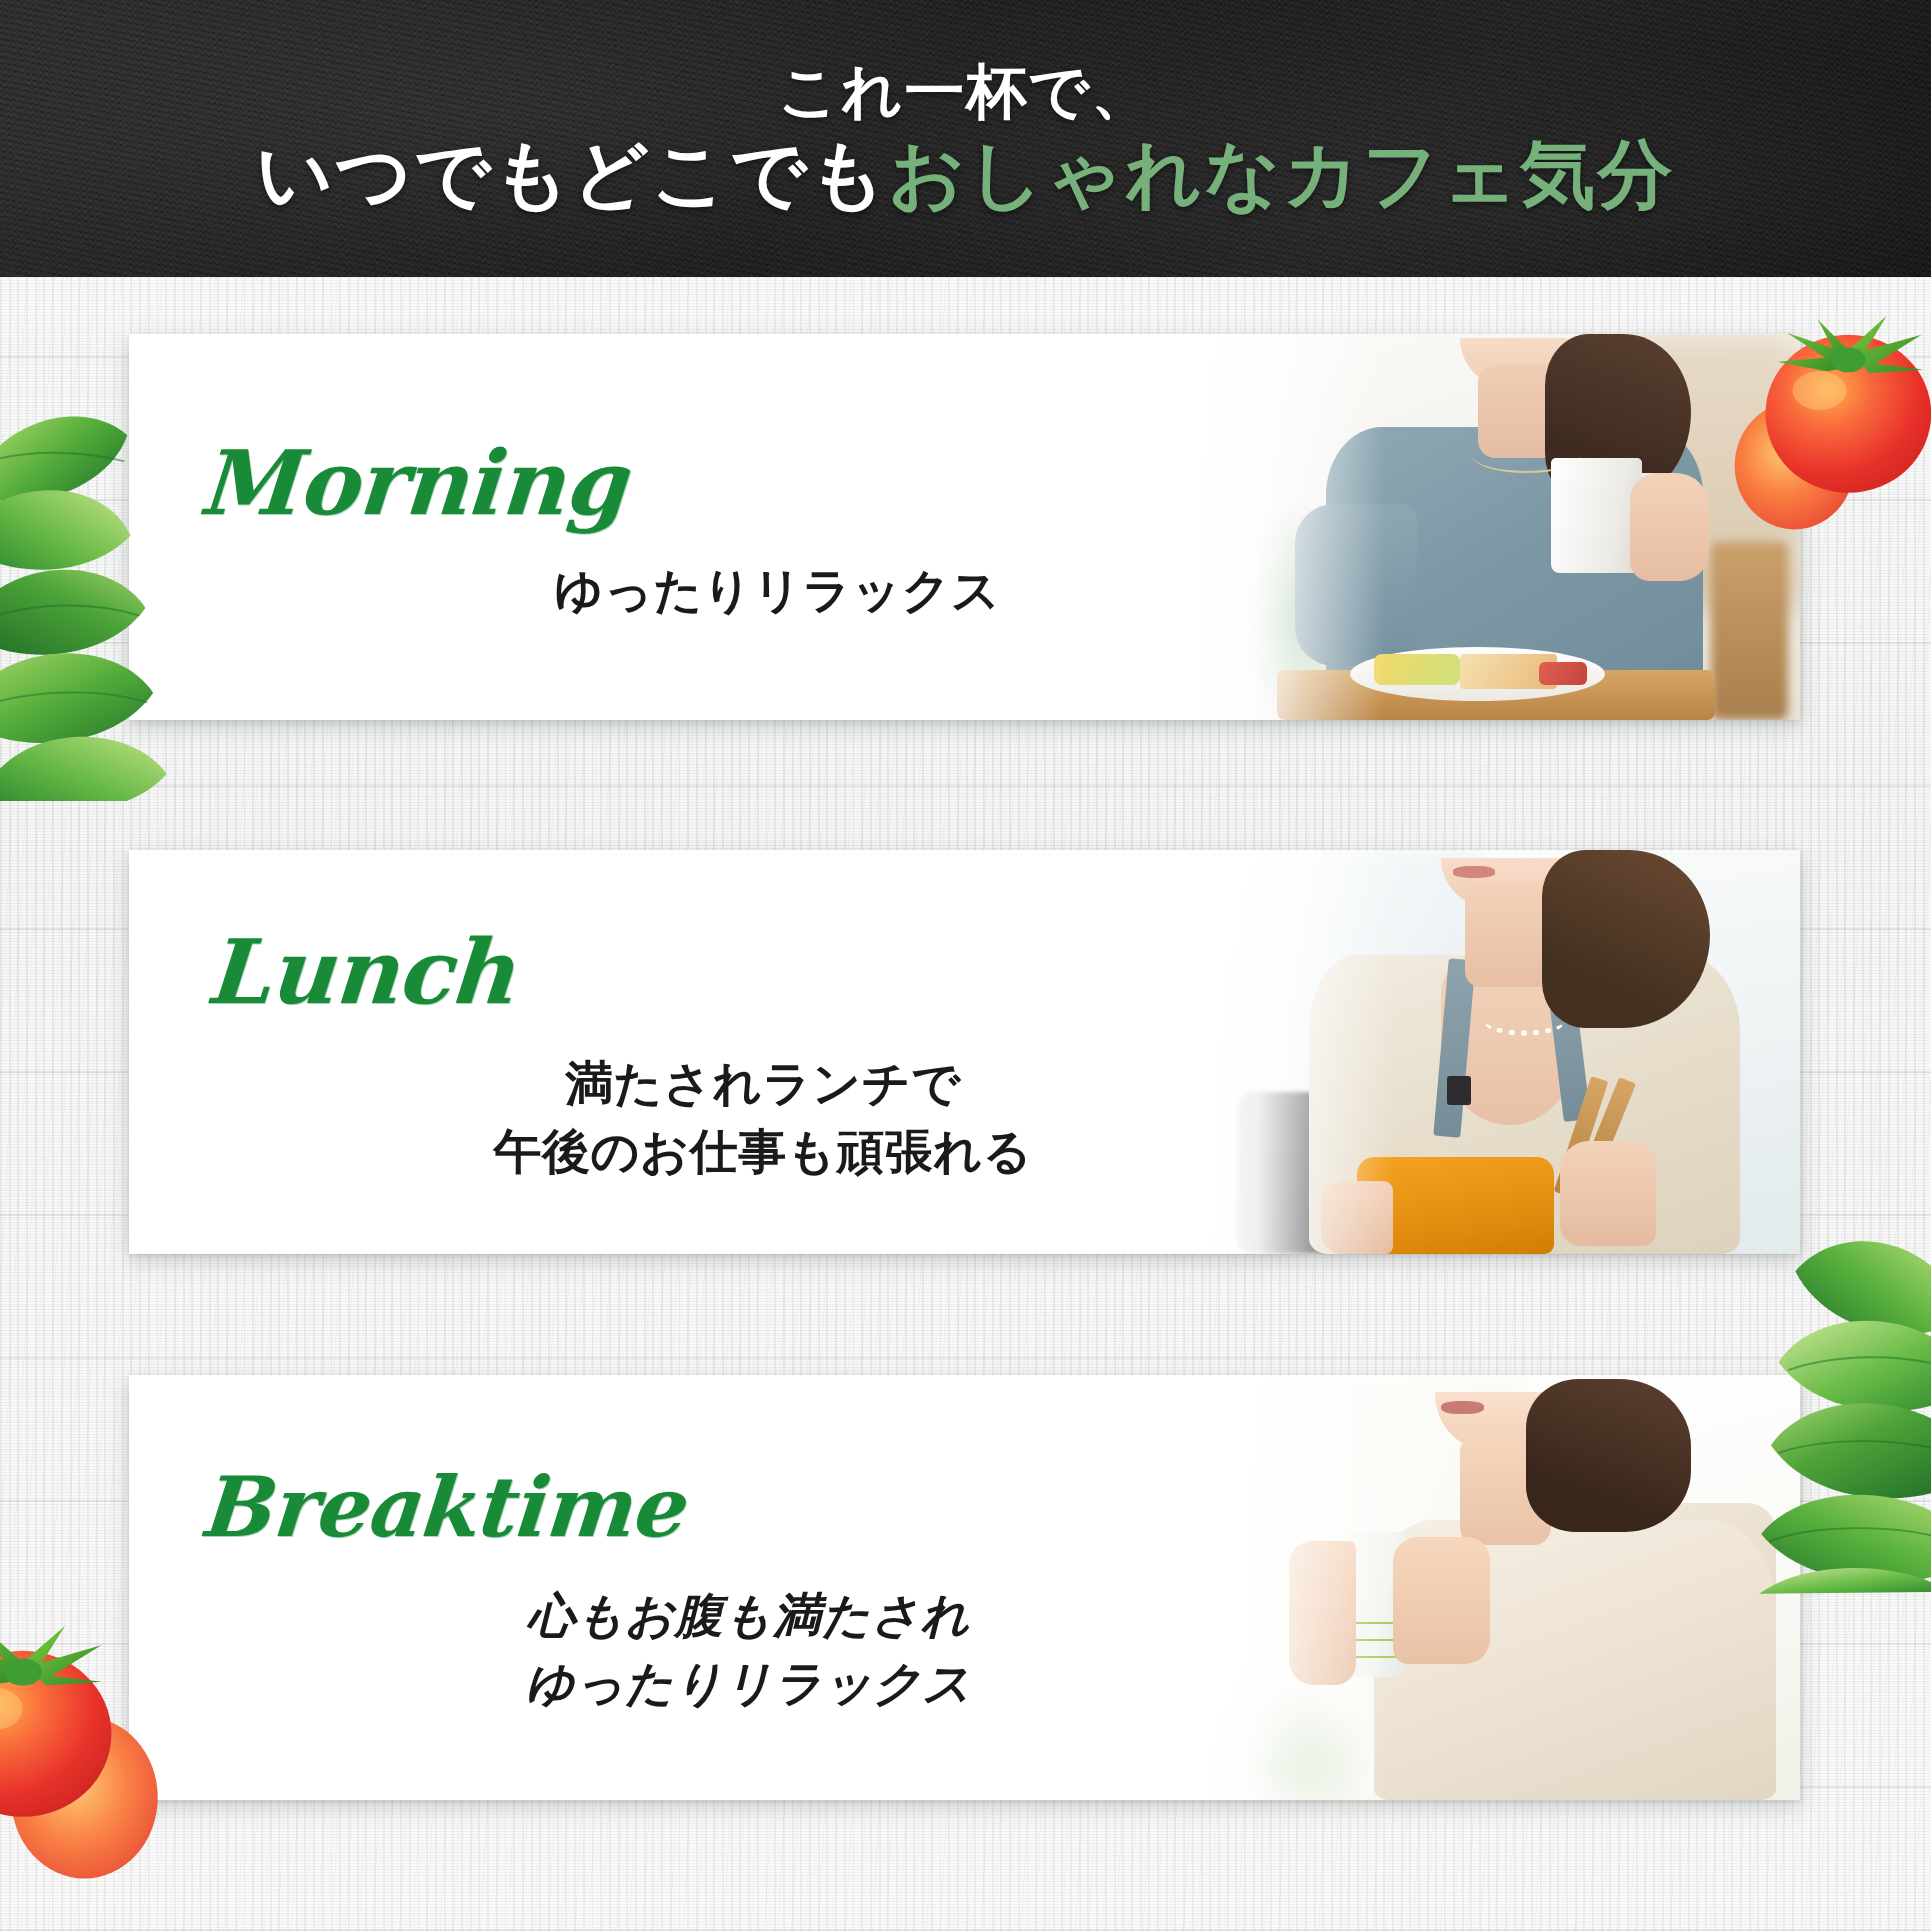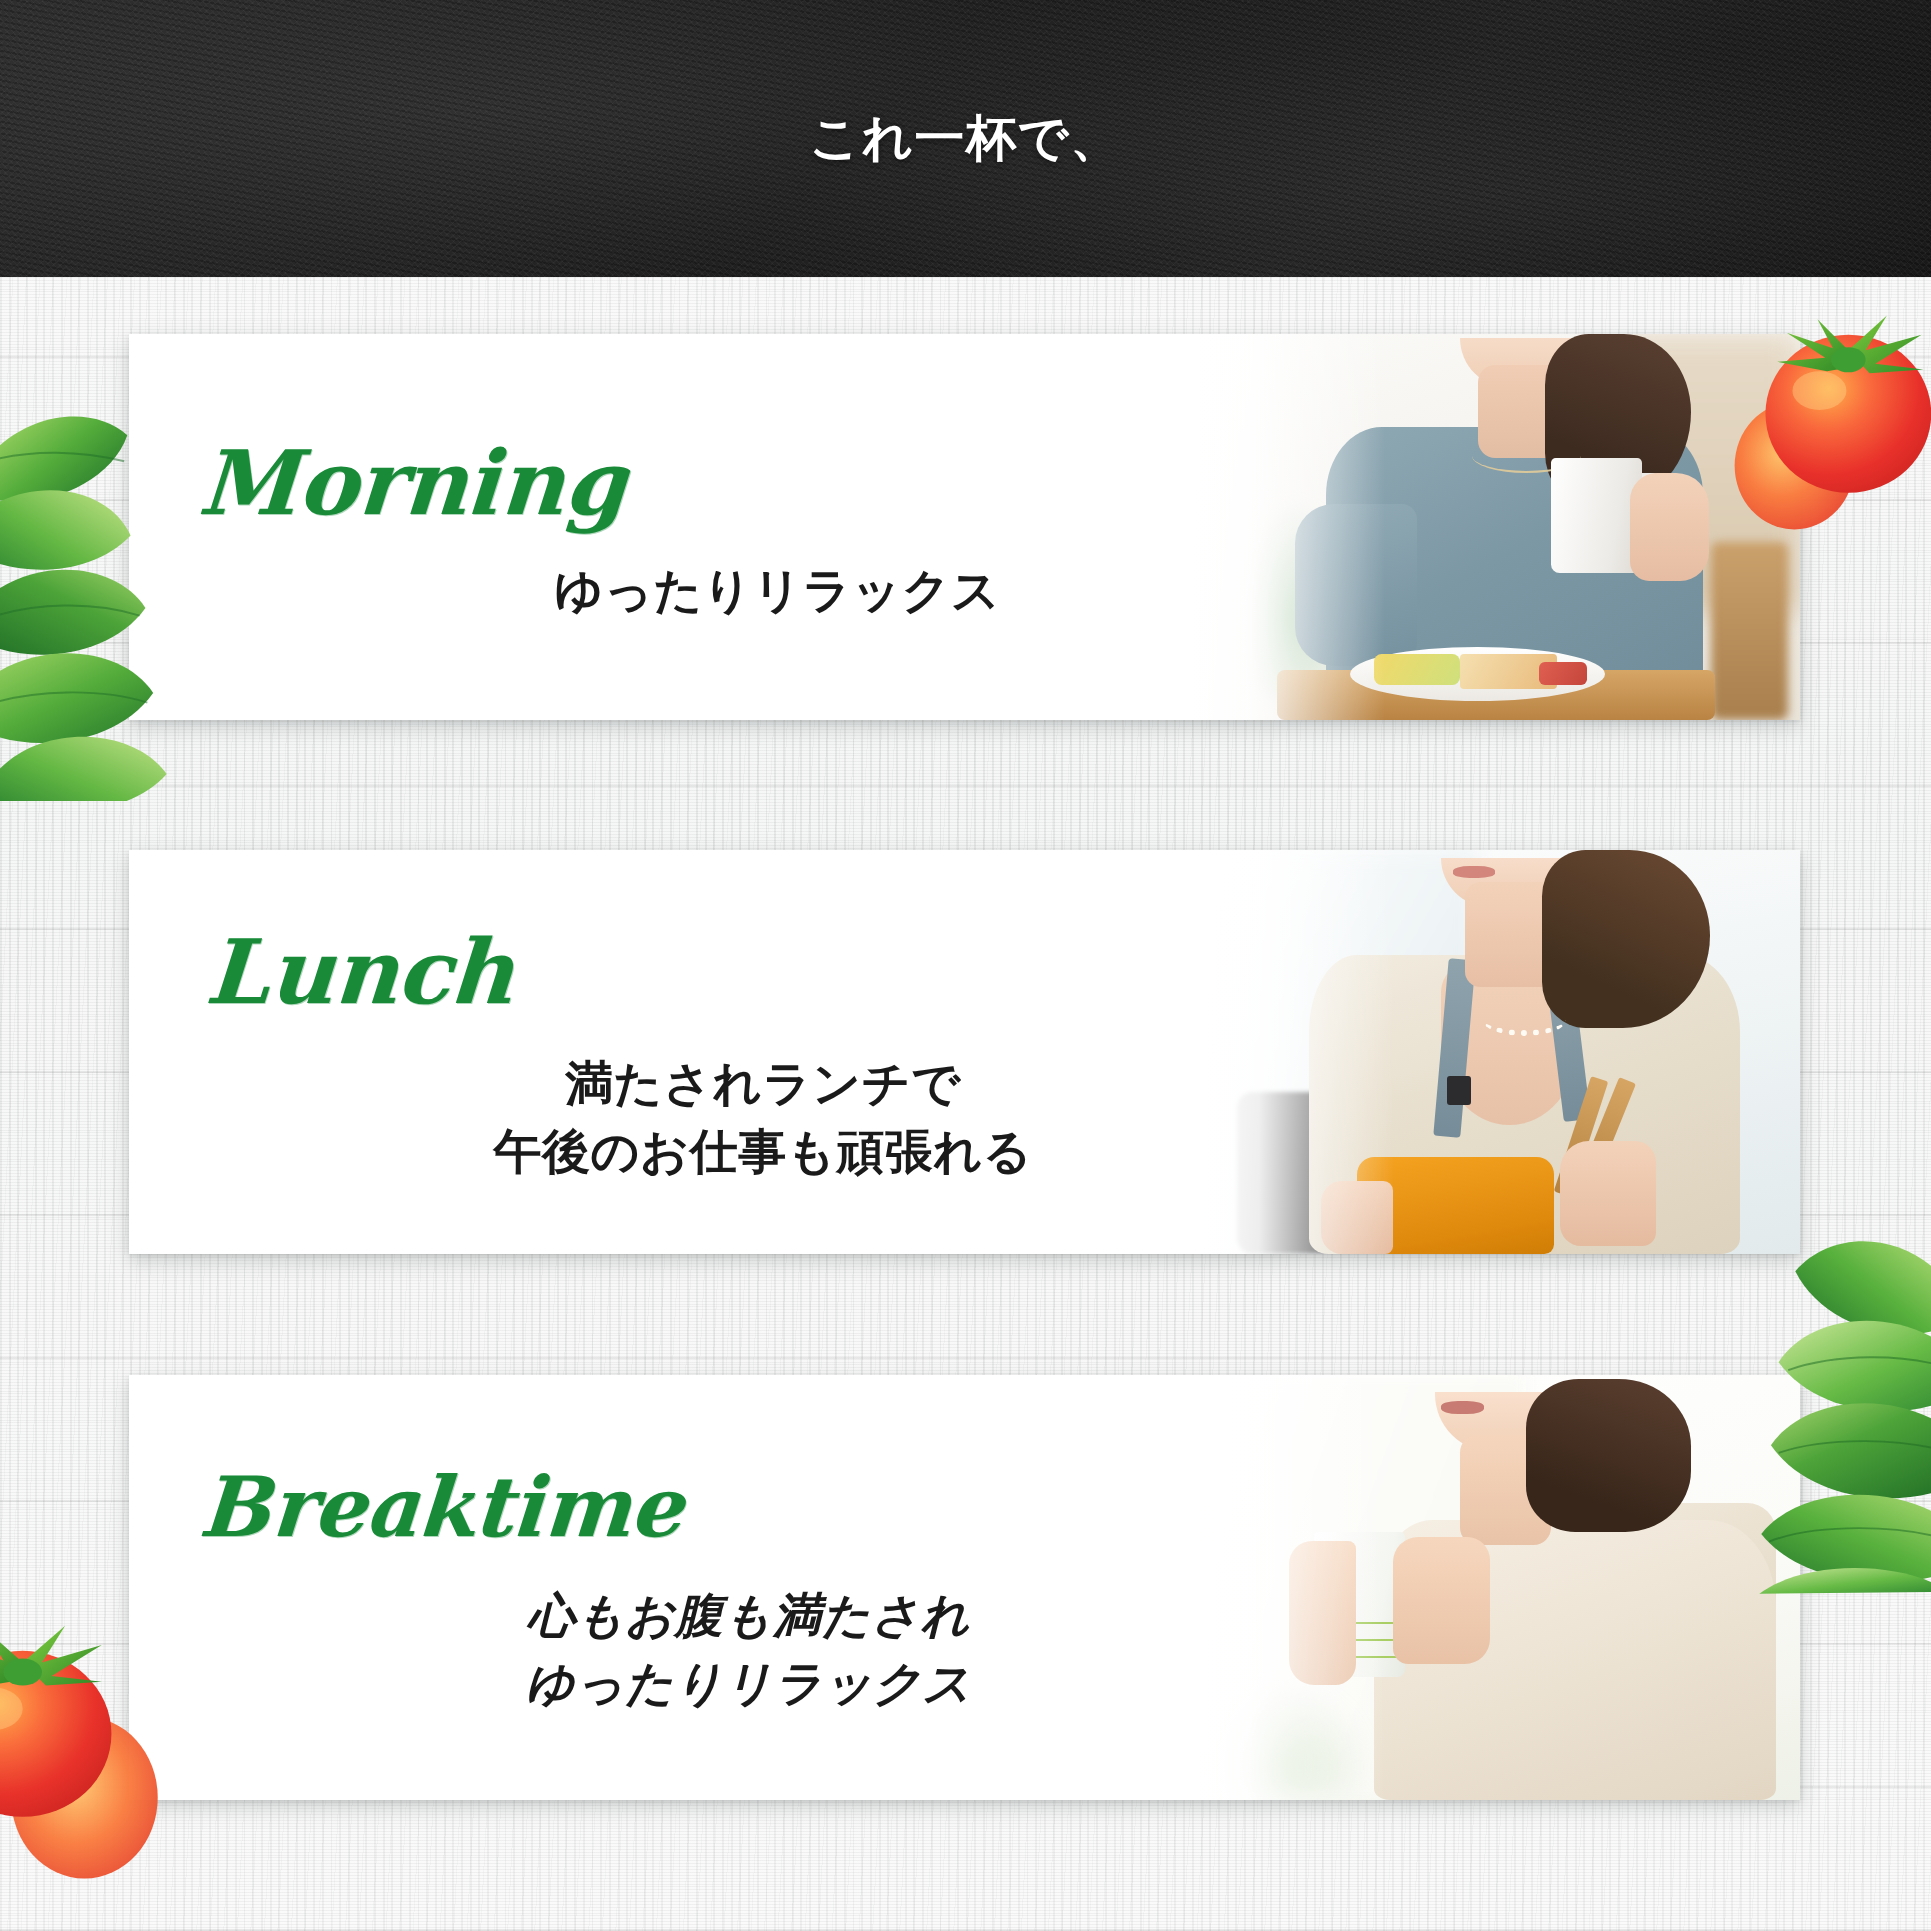--- a/index.html
+++ b/index.html
@@ -60,21 +60,21 @@
   .header-line {
     position:relative; z-index:2;
     color:#ffffff;
     font-family:"DejaVu Sans", sans-serif;
     font-weight:700;
     letter-spacing:.03em;
     line-height:1.22;
     white-space:nowrap;
     text-shadow:0 1.9px 6.8px rgba(0,0,0,0.55);
   }
-  .header-line-1 { font-size:50px;font-family:Liberation Serif, serif; }
+  .header-line-1 { font-size:60px;font-family:Liberation Serif, serif; }
   .header-line-2 { font-size:75px; }
   .hl-accent { color:#76b07a; }
 
   
   .card {
     position:absolute;
     left:129px; width:1671px;
     background:#ffffff;
     box-shadow:0 6.8px 19.3px rgba(90,95,95,0.26), 0 1.9px 4.8px rgba(90,95,95,0.18);
     overflow:hidden;
@@ -253,20 +253,23 @@
   .decor-tomato-bottom { left:-70px;  top:1593px; width:251px;  height:299px; }
   .decor svg { width:100%; height:100%; display:block; }
 </style>
 </head>
 <body>
 
 <div id="page"></div>
 
 <div class="header">
   <div class="header-line header-line-1">これ一杯で、</div>
+  <div class="header-line header-line-2">
+    <span>いつでもどこでも</span><span class="hl-accent">おしゃれなカフェ気分</span>
+  </div>
 </div>
 
 <div class="card card-1">
 
   <div class="card-photo">
     <div class="ph1">
       <div class="wall-warm"></div>
       <div class="plant"></div>
       <div class="chair"></div>
       <div class="torso"></div>

